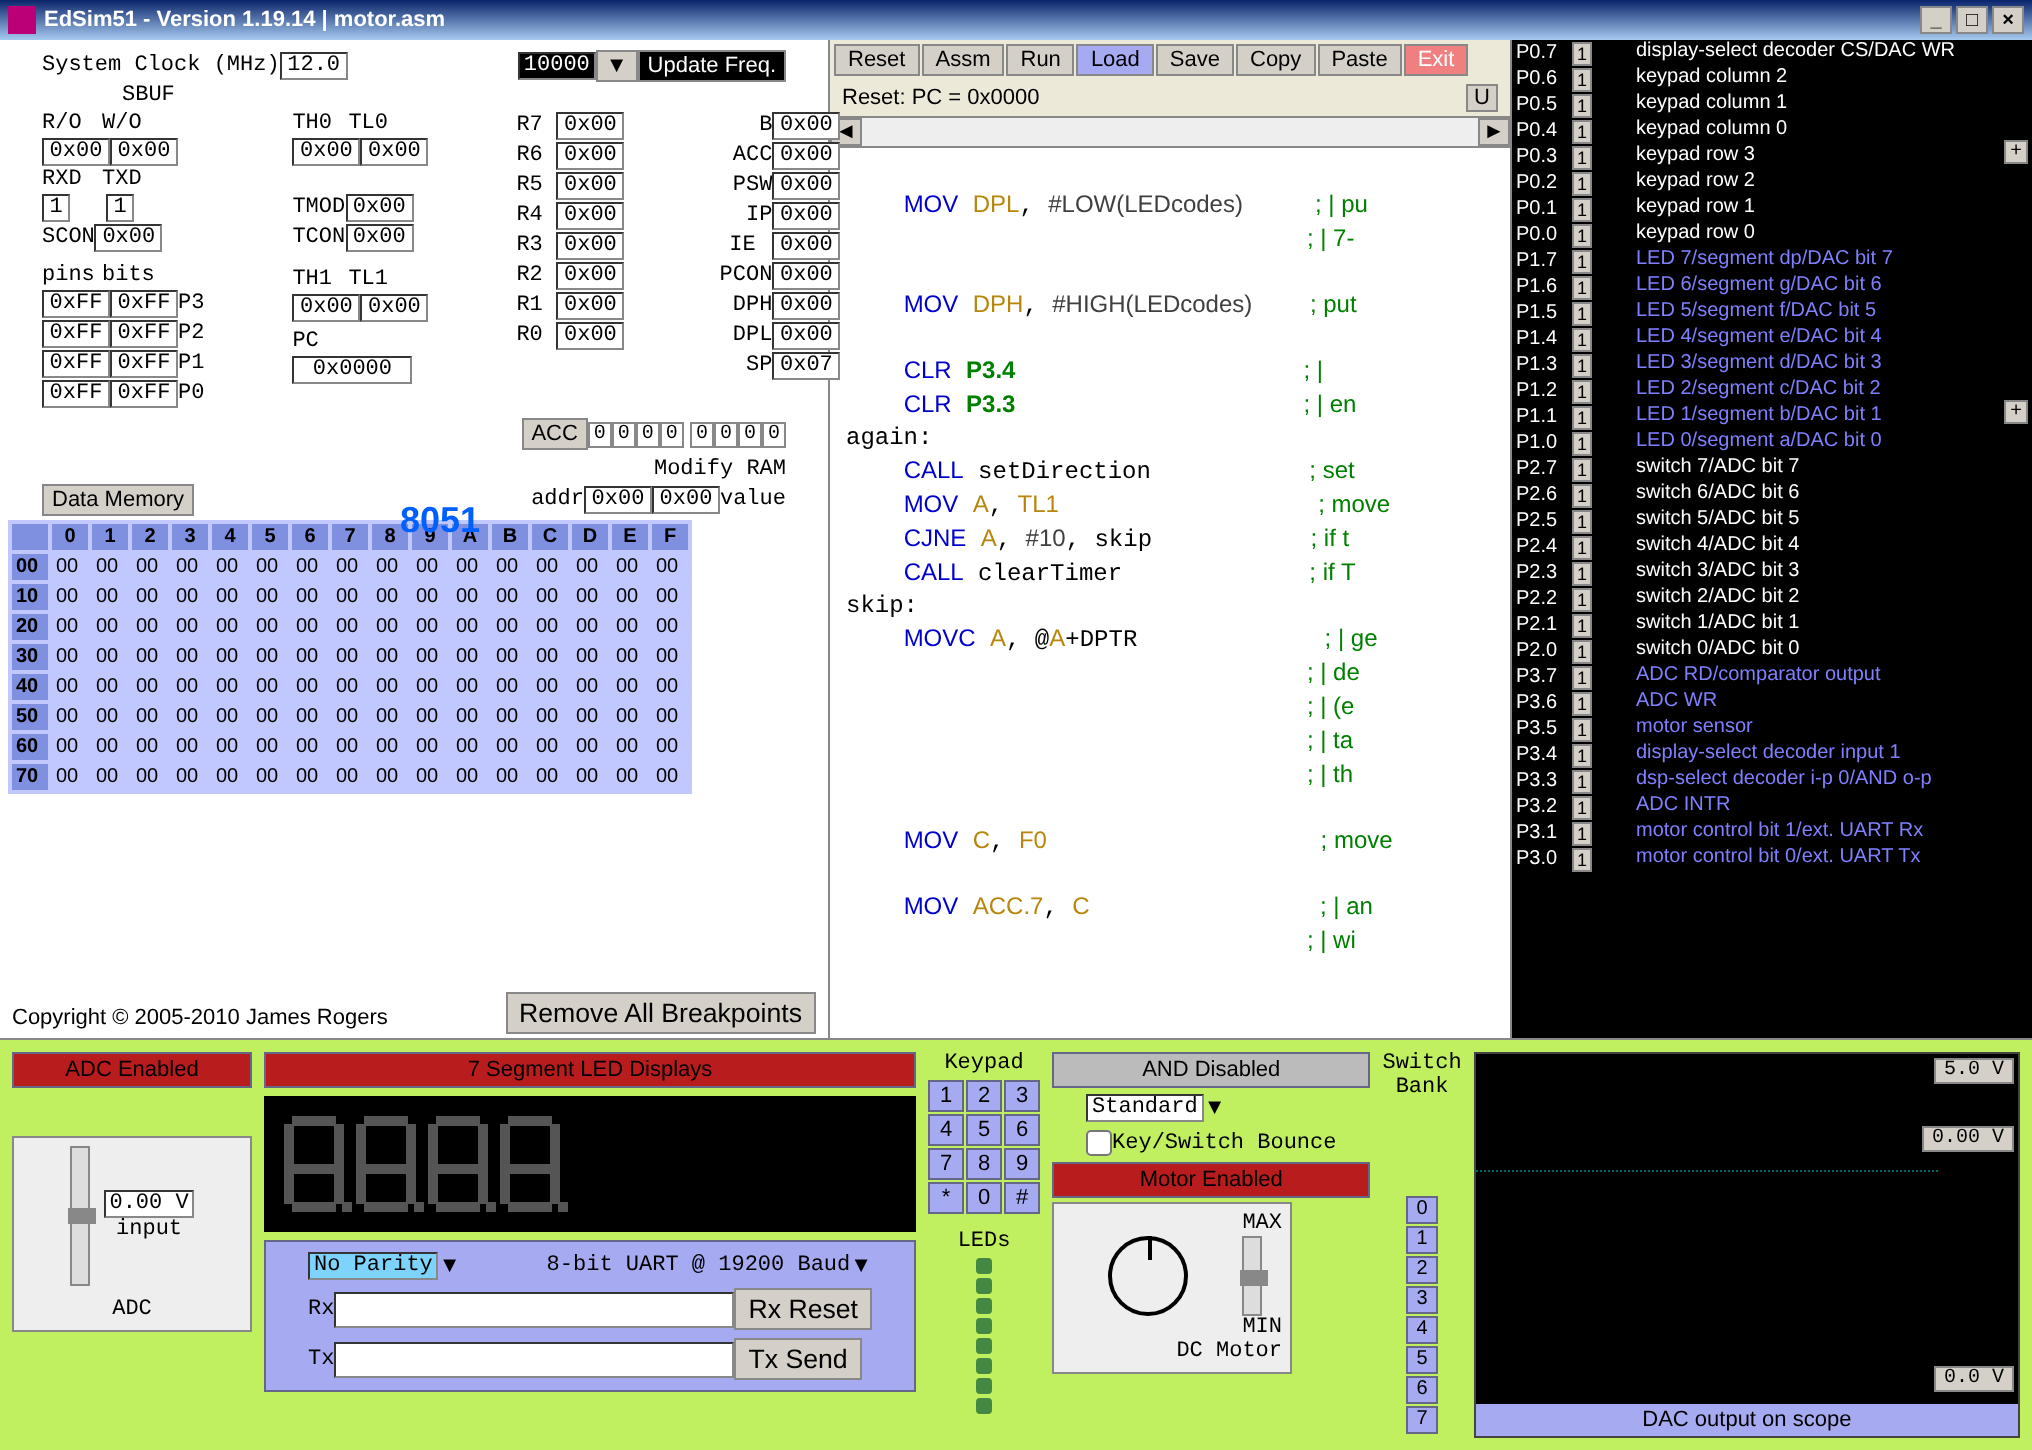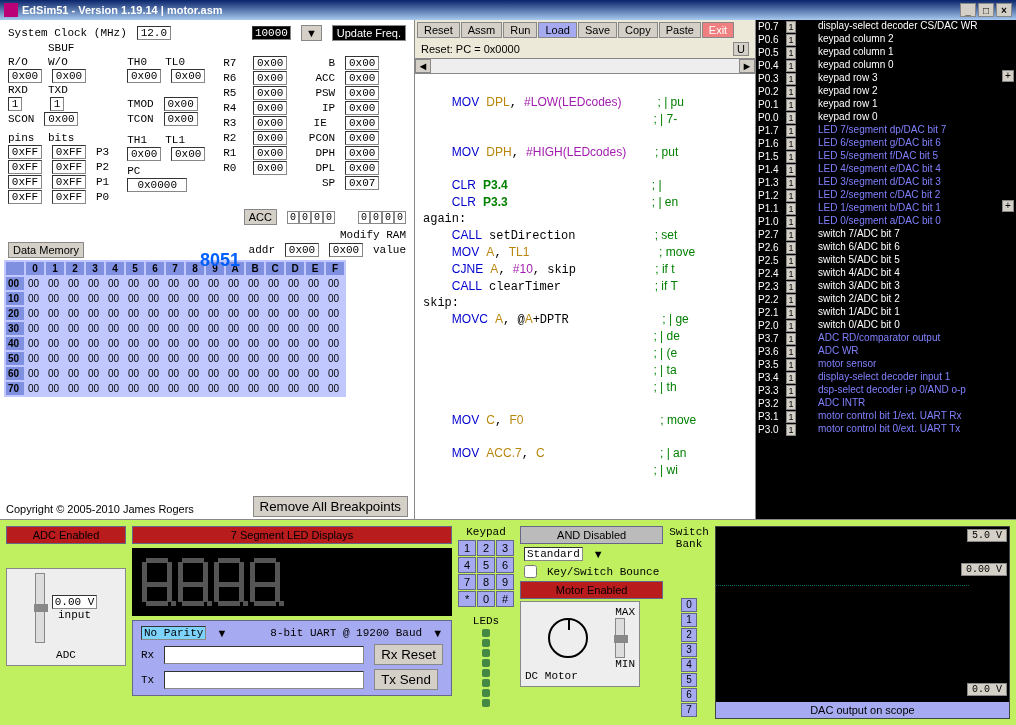--- a/index.html
+++ b/index.html
@@ -17,35 +17,35 @@
 .tbtn.load { background:#a6aaf0;}
 .tbtn.exit { background:#f08080; color:#fff;}
 .resetline { background:#ece9d8; padding:2px 6px; border-bottom:1px solid #888; display:flex; align-items:center;}
 .resetline .u { margin-left:auto; border:1px solid #888; padding:0 3px; background:#d4d0c8;}
 .hscroll { display:flex; background:#ece9d8; border-bottom:1px solid #888;}
 .hscroll .arrow { width:16px; background:#d4d0c8; border:1px solid #888; text-align:center;}
 .hscroll .track { flex:1; background:#eee;}
 .code { flex:1; font-family:"Courier New",monospace; font-size:12px; padding:4px 8px; white-space:pre; overflow:hidden; line-height:16px;}
 .kw-mov { color:#0000cd;}
 .kw-reg { color:#b8860b;}
-.kw-lit { color:#a21caf;}
+.kw-lit { color:#404040;}
 .kw-addr { color:#008000; font-weight:bold;}
 .kw-cmt { color:#008000;}
 .pinlist { width:60px; background:#000; color:#fff; font-family:"Courier New",monospace; font-size:10px; overflow:hidden;}
 .pinlist .row { display:flex; align-items:center; height:13px; padding:0 2px;}
 .pinlist .row span.pin { color:#fff; width:28px;}
 .pinlist .row span.v { background:#d4d0c8; color:#000; width:10px; text-align:center; border:1px solid #888; font-size:9px;}
 .desclist { flex:0 0 200px; background:#000; color:#8080ff; font-family:"Courier New",monospace; font-size:10px; padding:0 2px; position:relative;}
 .desclist .row { height:13px; white-space:nowrap; overflow:hidden;}
 .desclist .row.white { color:#fff;}
 .desclist .plus { position:absolute; right:2px; background:#d4d0c8; color:#000; border:1px solid #888; width:12px; height:12px; text-align:center; font-size:10px; line-height:10px;}
 .lbl { font-family:"Courier New",monospace; font-size:11px;}
 .valbox { border:1px inset #888; background:#fff; font-family:"Courier New",monospace; font-size:11px; padding:0 2px; display:inline-block; min-width:34px; text-align:center;}
 .bigblue { color:#0060ff; font-size:18px; font-weight:bold; font-family:Arial;}
-.row2 { display:flex; align-items:center; gap:10px; margin:1px 4px;}
+.row2 { display:flex; align-items:center; gap:0; margin:1px 17px;}
 .hexgrid { font-family:"Courier New",monospace; font-size:10px; background:#c0c8ff;}
 .hexgrid th { background:#8090e0; color:#000; width:18px; padding:1px;}
 .hexgrid td { background:#c0c8ff; padding:1px 2px;}
 .hexgrid td.rh { background:#8090e0; font-weight:bold;}
 .btn { background:#d4d0c8; border:1px solid #888; padding:1px 4px; cursor:pointer;}
 .accbit { display:inline-block; width:12px; border:1px solid #888; background:#fff; text-align:center; font-family:"Courier New",monospace; font-size:10px;}
 
 .hwpanel { background:#c0f060; height:205px; display:flex; padding:6px; gap:6px;}
 .ledblock { background:#000; padding:8px; display:flex; gap:2px;}
 .sevenseg { width:34px; height:52px; position:relative;}
@@ -56,21 +56,21 @@
 .seg.d { bottom:2px; left:6px; width:22px; height:5px;}
 .seg.e { bottom:6px; left:2px; width:5px; height:20px;}
 .seg.f { top:6px; left:2px; width:5px; height:20px;}
 .seg.g { top:26px; left:6px; width:22px; height:5px;}
 .seg.dp { bottom:2px; right:-2px; width:5px; height:5px;}
 .pbtn { background:#b91c1c; border:1px solid #668; padding:2px 6px; font-size:11px; cursor:pointer;}
 .keypad { display:grid; grid-template-columns:repeat(3,18px); gap:1px;}
 .keypad div { background:#a6aaf0; border:1px solid #668; text-align:center; font-size:11px; height:16px; line-height:14px; cursor:pointer;}
 .scope { background:#000; flex:1; position:relative; border:1px solid #444;}
 .scope .tick { position:absolute; right:2px; color:#fff; font-family:"Courier New",monospace; font-size:10px; background:#d4d0c8; color:#000; padding:0 4px; border:1px solid #888;}
-.motorbox { border:1px solid #888; background:#eee; padding:4px; width:120px; text-align:left;}
+.motorbox { border:1px solid #888; background:#eee; padding:4px; width:120px; text-align:right;}
 .motor-circle { width:40px; height:40px; border:2px solid #000; border-radius:50%; margin:6px auto; position:relative;}
 .motor-circle::after { content:""; position:absolute; top:-2px; left:18px; width:2px; height:12px; background:#000;}
 .switchcol { display:flex; flex-direction:column; gap:1px;}
 .switchcol div { background:#a6aaf0; border:1px solid #668; width:16px; height:14px; text-align:center; font-size:10px; cursor:pointer;}
 .sliderv { width:10px; height:70px; background:#ddd; border:1px solid #888; position:relative;}
 .sliderv .thumb { position:absolute; left:-2px; width:14px; height:8px; background:#888; top:30px;}
 .uartbox { background:#a6aaf0; border:1px solid #668; padding:4px;}
 .uartfield { background:#fff; border:1px inset #888; height:18px; width:200px;}
 .adcbox { border:1px solid #888; padding:4px; background:#eee; text-align:center;}
 .clearbtn { background:#d4d0c8; border:1px solid #888; padding:2px 6px;}

